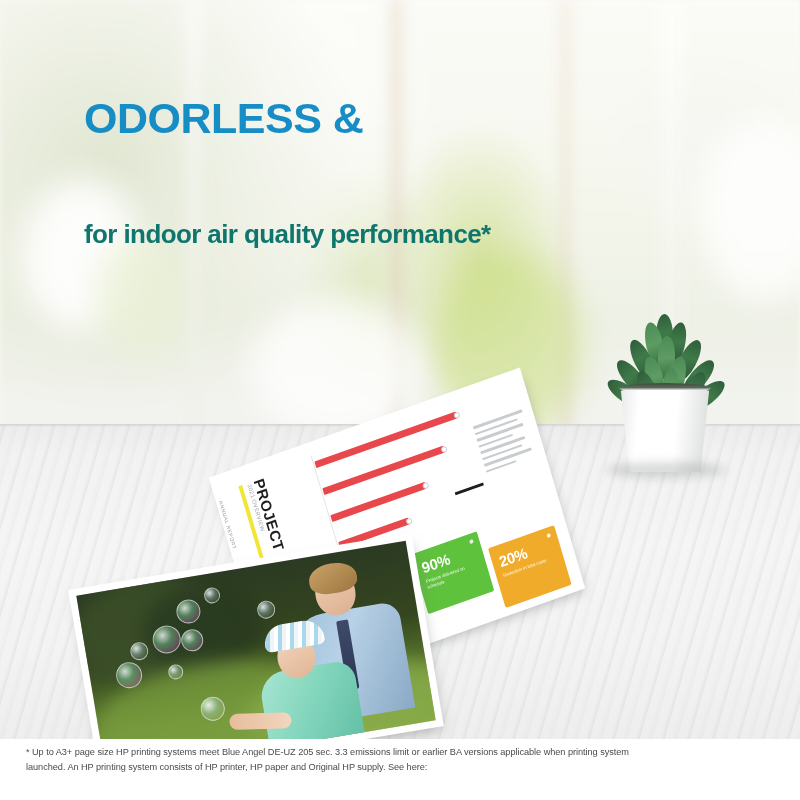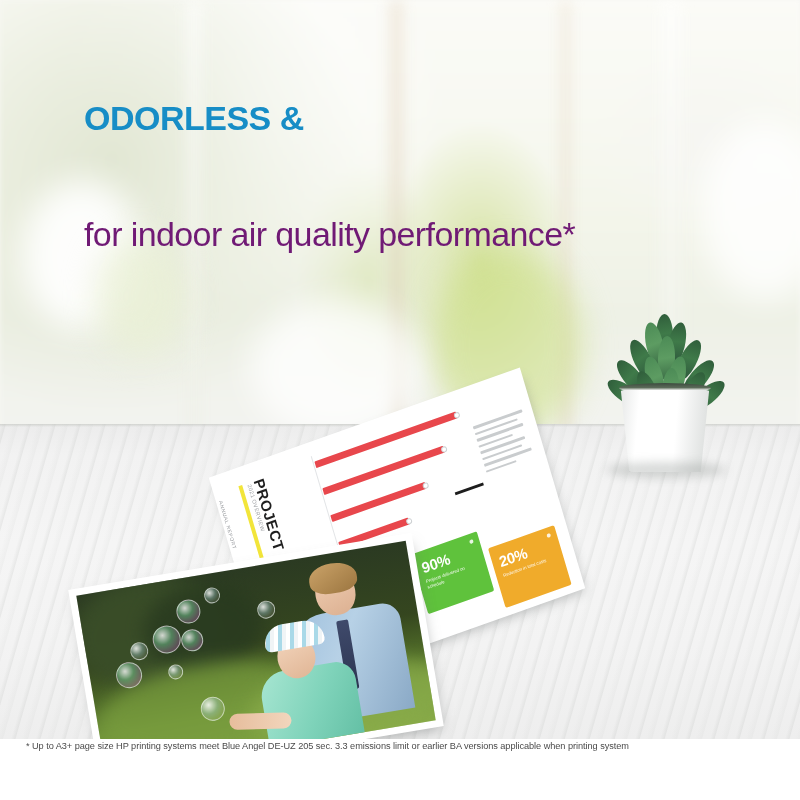--- a/index.html
+++ b/index.html
@@ -96,35 +96,35 @@
 
   
   .headline {
     position: absolute;
     left: 84px; top: 92px;
     width: 660px;
   }
   .headline .line {
     font-family: "Liberation Sans", sans-serif;
     font-weight: bold;
-    font-size: 34px;
+    font-size: 43px;
     line-height: 52px;
     letter-spacing: -0.5px;
     color: #178dc6;
     white-space: nowrap;
   }
   .subhead {
     position: absolute;
     left: 84px; top: 212px;
     font-family: "Liberation Sans", sans-serif;
-    font-weight: normal;
-    font-size: 34px;
+    font-weight: bold;
+    font-size: 26px;
     line-height: 44px;
     letter-spacing: -0.6px;
-    color: #701a75;
+    color: #0f766e;
     white-space: nowrap;
   }
 
   
   .plant {
     position: absolute;
     left: 600px; top: 312px;
     width: 130px; height: 160px;
   }
   .pot {
@@ -388,21 +388,21 @@
   }
   .footer p {
     margin: 0;
     padding: 0 26px;
     font-family: "Liberation Sans", sans-serif;
     font-size: 9.2px;
     line-height: 14.6px;
     color: #4a4a4a;
     letter-spacing: -0.05px;
   }
-  .footer .ln1 { padding-top: 0; }
+  .footer .ln1 { padding-top: 6px; }
 </style>
 </head>
 <body>
 
 <div id="poster">
 
   <div class="scene">
 
     <div class="bg-wall"></div>
     <div class="post p1"></div>
@@ -524,15 +524,16 @@
         <div class="bubble" style="left:78px;  top:84px;  width:13px; height:13px;"></div>
         <div class="bubble" style="left:176px; top:36px;  width:16px; height:16px;"></div>
         <div class="bubble" style="left:104px; top:122px; width:22px; height:22px;"></div>
       </div>
     </div>
 
   </div>
 
   <div class="footer">
     <p class="ln1">* Up to A3+ page size HP printing systems meet Blue Angel DE-UZ 205 sec. 3.3 emissions limit or earlier BA versions applicable when printing system</p>
+    <p>launched. An HP printing system consists of HP printer, HP paper and Original HP supply. See here:</p>
   </div>
 
 </div>
 
 </body></html>

